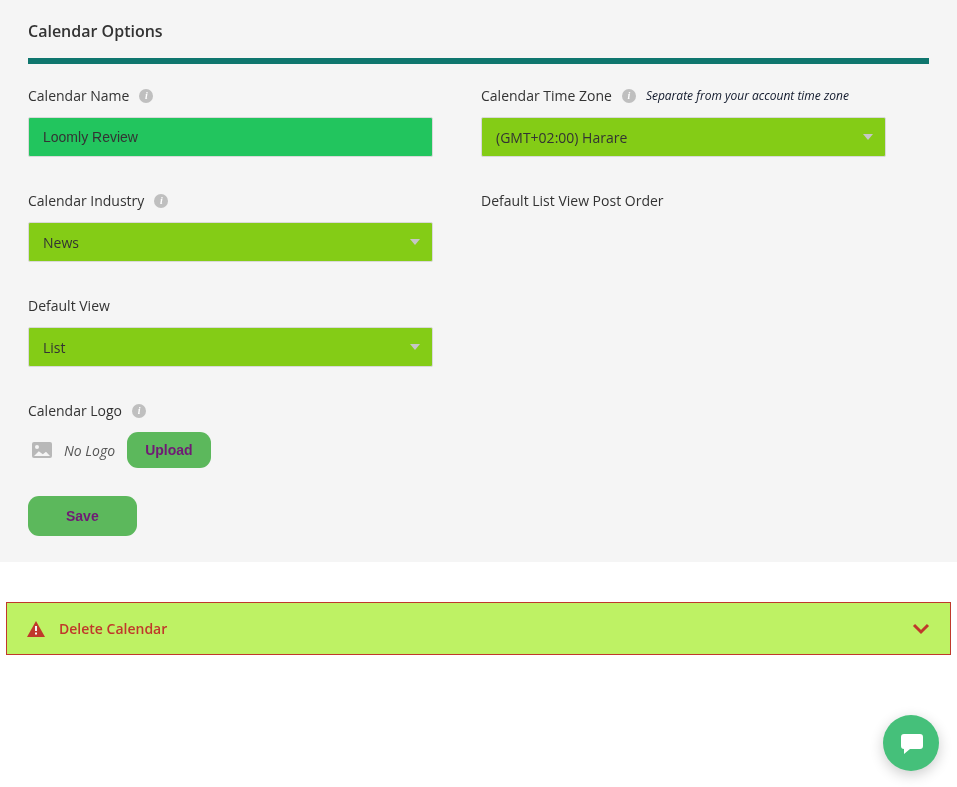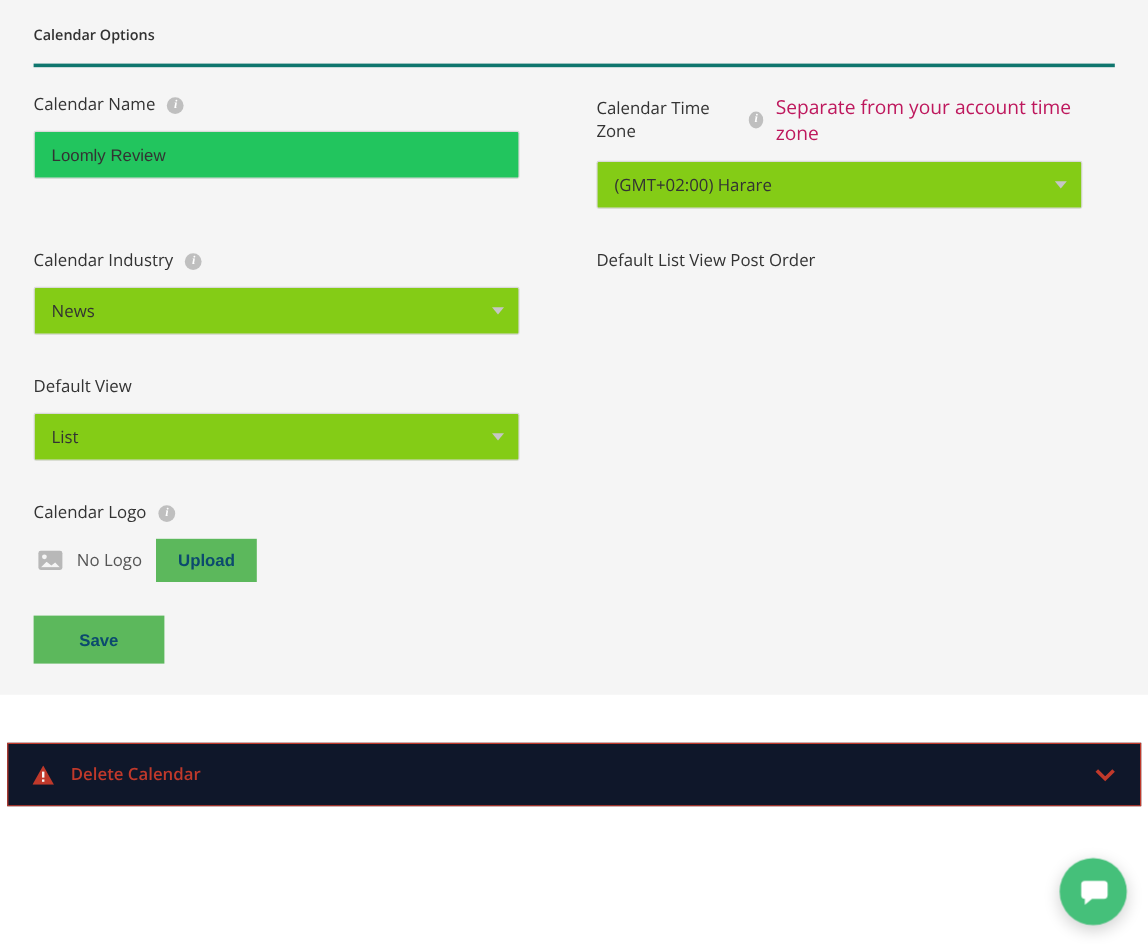--- a/index.html
+++ b/index.html
@@ -10,30 +10,30 @@
     color: #333;
     background: #fff;
     width: 957px;
   }
   .panel {
     background: #f5f5f5;
     padding: 20px 28px 26px 28px;
     width: 100%;
   }
   .panel-title {
-    font-size: 12px;
+    font-size: 16px;
     font-weight: 600;
     color: #333;
     padding-bottom: 16px;
-    border-bottom: 3px solid #0f766e;
+    border-bottom: 6px solid #0f766e;
     margin-bottom: 22px;
   }
   .row {
     display: flex;
-    gap: 64px;
+    gap: 48px;
     margin-bottom: 34px;
   }
   .col {
     flex: 0 0 405px;
   }
   .field-label {
     margin-bottom: 12px;
     color: #333;
     display: flex;
     align-items: center;
@@ -49,22 +49,23 @@
     align-items: center;
     justify-content: center;
     color: #fff;
     font-size: 10px;
     font-weight: bold;
     font-style: italic;
     font-family: Georgia, serif;
     line-height: 1;
   }
   .hint {
-    color: #be185d;
-    font-size: 16px;
+    font-style: italic;
+    color: #0f172a;
+    font-size: 12px;
   }
   .text-input {
     width: 100%;
     height: 40px;
     border: 1px solid #d9d9d9;
     background: #22c55e;
     padding: 0 14px;
     font-size: 14px;
     color: #333;
     outline: none;
@@ -121,45 +122,46 @@
   .image-icon::after {
     content: "";
     position: absolute;
     bottom: 2px; left: 2px; right: 2px;
     height: 6px;
     background: #f5f5f5;
     clip-path: polygon(0 100%, 30% 20%, 55% 70%, 75% 30%, 100% 100%);
   }
   .no-logo {
     color: #555;
+    font-style: italic;
   }
   .btn {
     display: inline-flex;
     align-items: center;
     justify-content: center;
     background: #5cb85c;
-    color: #0c4a6e;
+    color: #701a75;
     border: none;
     height: 36px;
     padding: 0 18px;
     font-size: 14px;
     font-weight: 600;
     cursor: pointer;
-    border-radius: 0;
+    border-radius: 11px;
   }
   .btn-save {
     height: 40px;
     padding: 0 38px;
     margin-top: 28px;
     text-align: center;
   }
   .danger-panel {
     margin: 40px 6px 0 6px;
     border: 1px solid #c0392b;
-    background: #0f172a;
+    background: #bef264;
     display: flex;
     align-items: center;
     padding: 16px 20px;
     color: #c0392b;
     font-weight: 600;
     cursor: pointer;
   }
   .danger-panel .warn-icon {
     margin-right: 14px;
     display: inline-flex;

